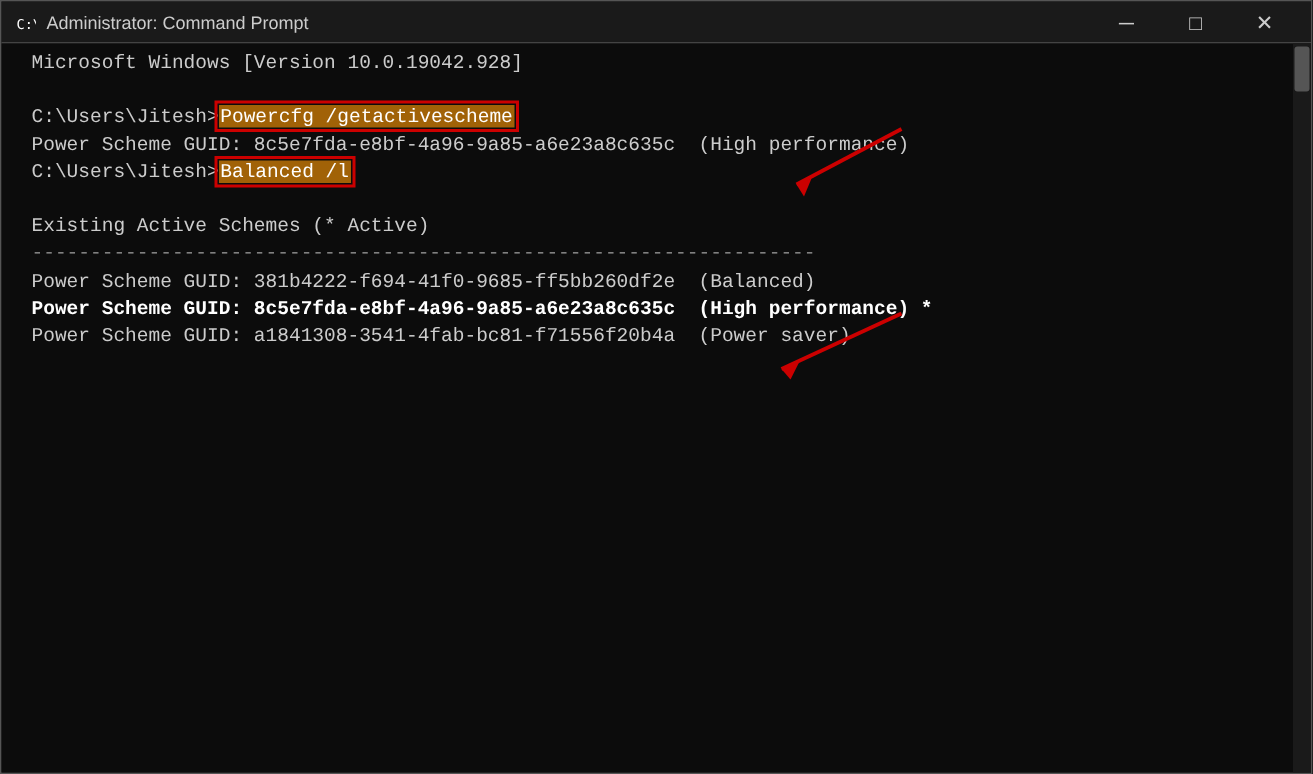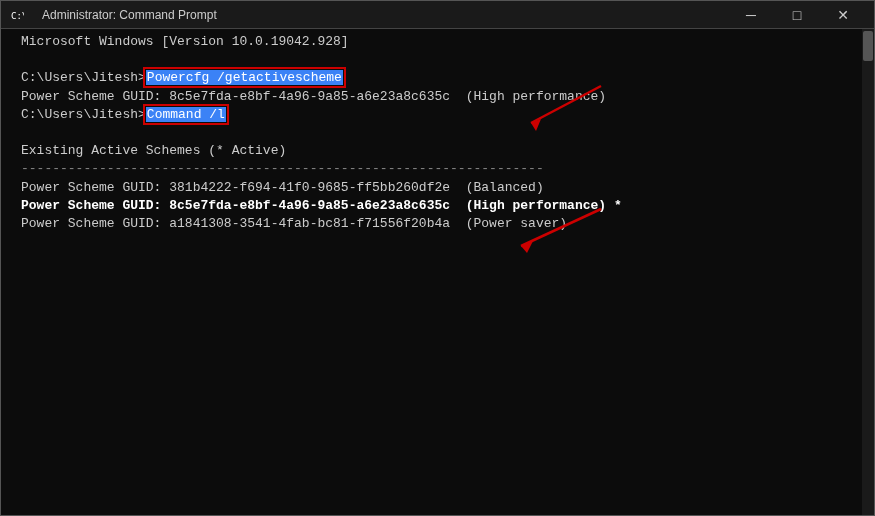--- a/index.html
+++ b/index.html
@@ -42,21 +42,20 @@
     .title-bar-icon svg {
       width: 14px;
       height: 14px;
     }
 
     .title-bar-text {
       color: #ccc;
       font-size: 12px;
       font-family: 'Segoe UI', Arial, sans-serif;
       flex: 1;
-      margin-left: 11px;
     }
 
     .title-bar-buttons {
       display: flex;
       gap: 0;
     }
 
     .title-btn {
       width: 46px;
       height: 28px;
@@ -81,21 +80,21 @@
     }
 
     .console-line {
       line-height: 1.4;
       white-space: pre;
       color: #cccccc;
       padding-left: 12px;
     }
 
     .cmd-highlight {
-      background: #3b82f6;
+      background: #a16207;
       color: #ffffff;
       padding: 0 1px;
     }
 
     .separator-line {
       color: #888;
     }
 
     .active-scheme {
       color: #ffffff;
@@ -150,21 +149,21 @@
 
     <div class="console-line">Microsoft Windows [Version 10.0.19042.928]</div>
 
 
     <div class="console-line">&nbsp;</div>
 
     <div class="console-line"><span>C:\Users\Jitesh&gt;</span><span class="cmd-highlight" style="outline: 2px solid #cc0000; outline-offset: 1px;">Powercfg /getactivescheme</span></div>
 
     <div class="console-line">Power Scheme GUID: 8c5e7fda-e8bf-4a96-9a85-a6e23a8c635c  (High performance)</div>
 
-    <div class="console-line"><span>C:\Users\Jitesh&gt;</span><span class="cmd-highlight" style="outline: 2px solid #cc0000; outline-offset: 1px;">Command /l</span></div>
+    <div class="console-line"><span>C:\Users\Jitesh&gt;</span><span class="cmd-highlight" style="outline: 2px solid #cc0000; outline-offset: 1px;">Balanced /l</span></div>
 
     <div class="console-line">&nbsp;</div>
 
     <div class="console-line">Existing Active Schemes (* Active)</div>
 
     <div class="console-line separator-line">-------------------------------------------------------------------</div>
 
     <div class="console-line">Power Scheme GUID: 381b4222-f694-41f0-9685-ff5bb260df2e  (Balanced)</div>
 
     <div class="console-line active-scheme">Power Scheme GUID: 8c5e7fda-e8bf-4a96-9a85-a6e23a8c635c  (High performance) *</div>

